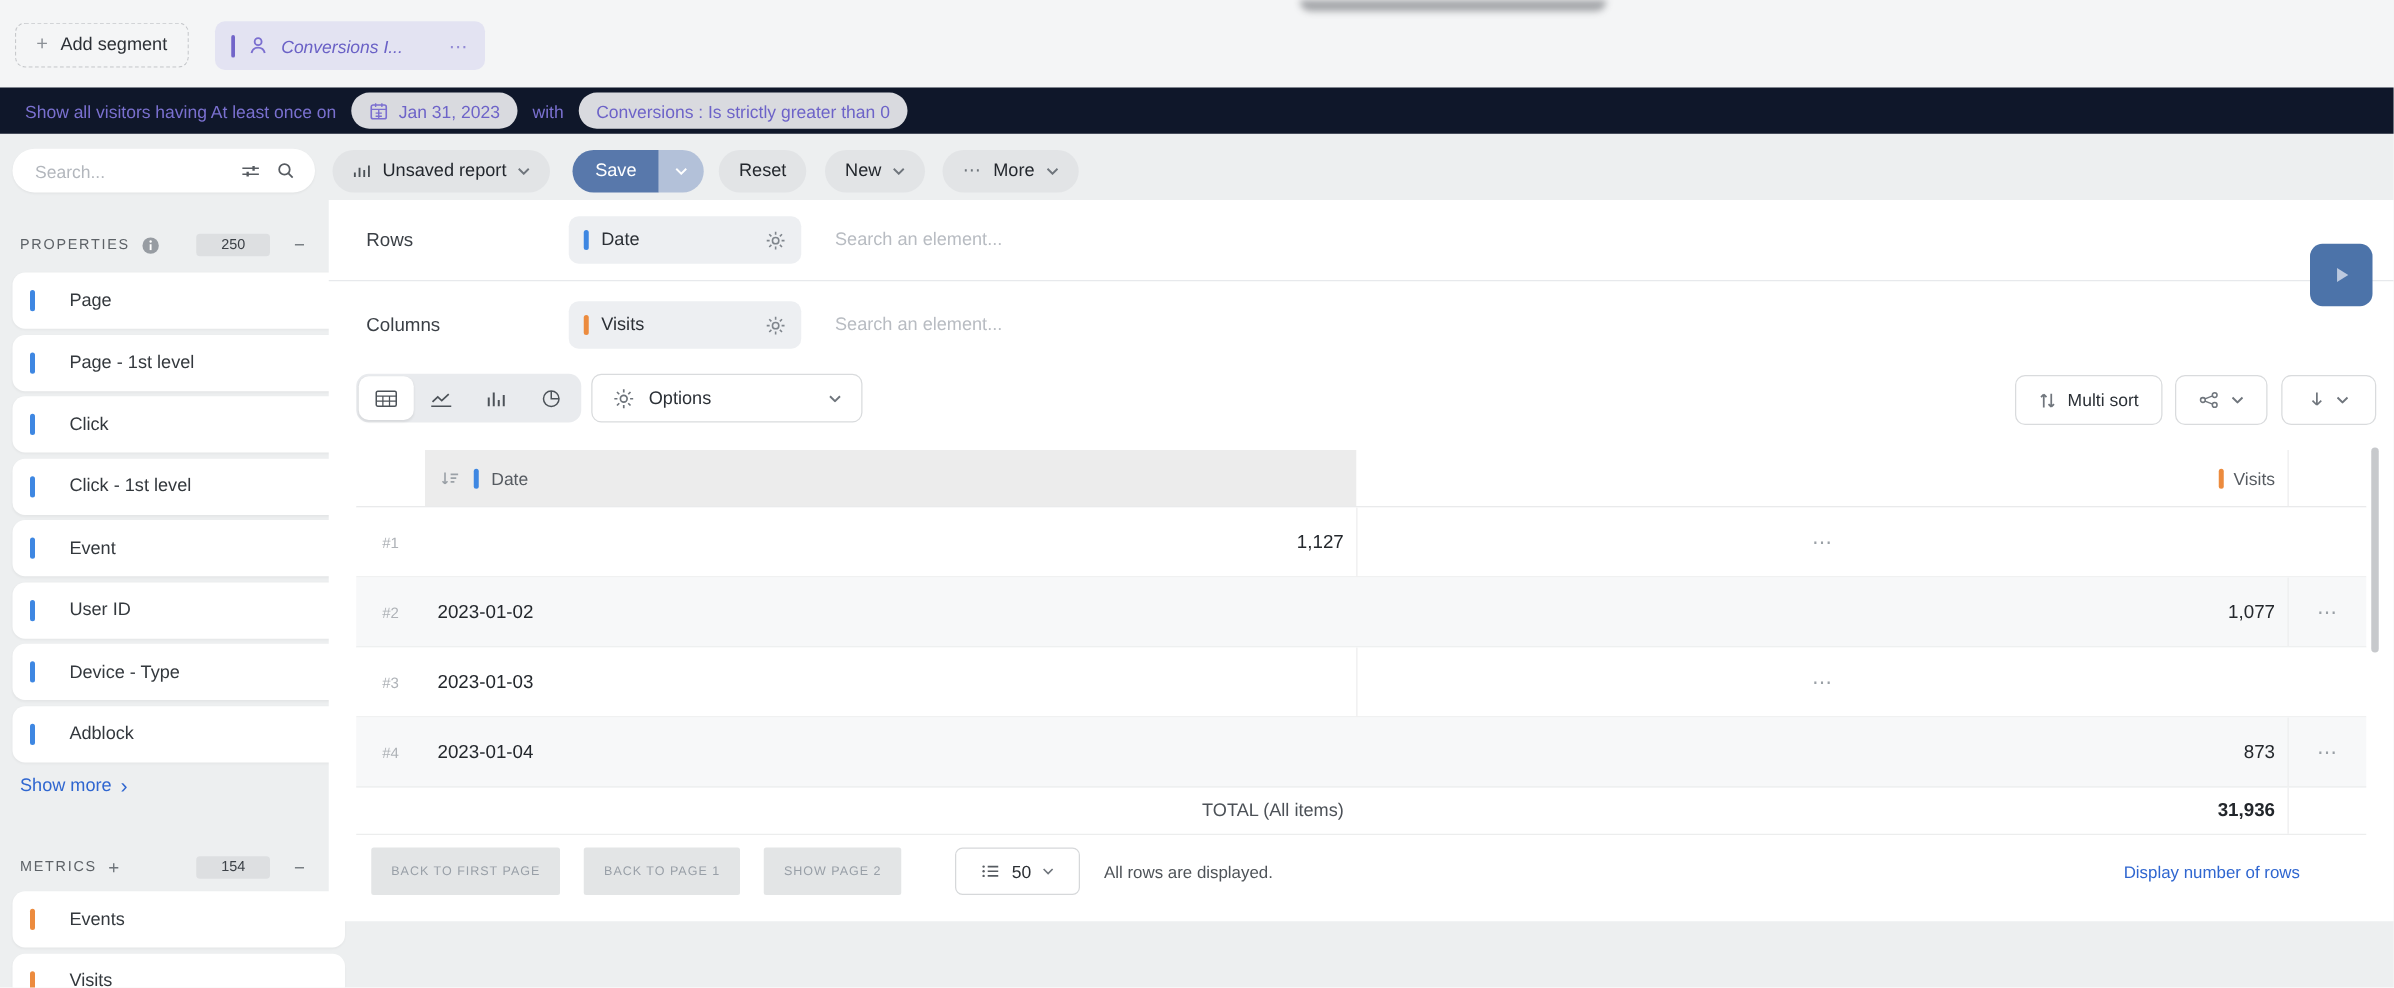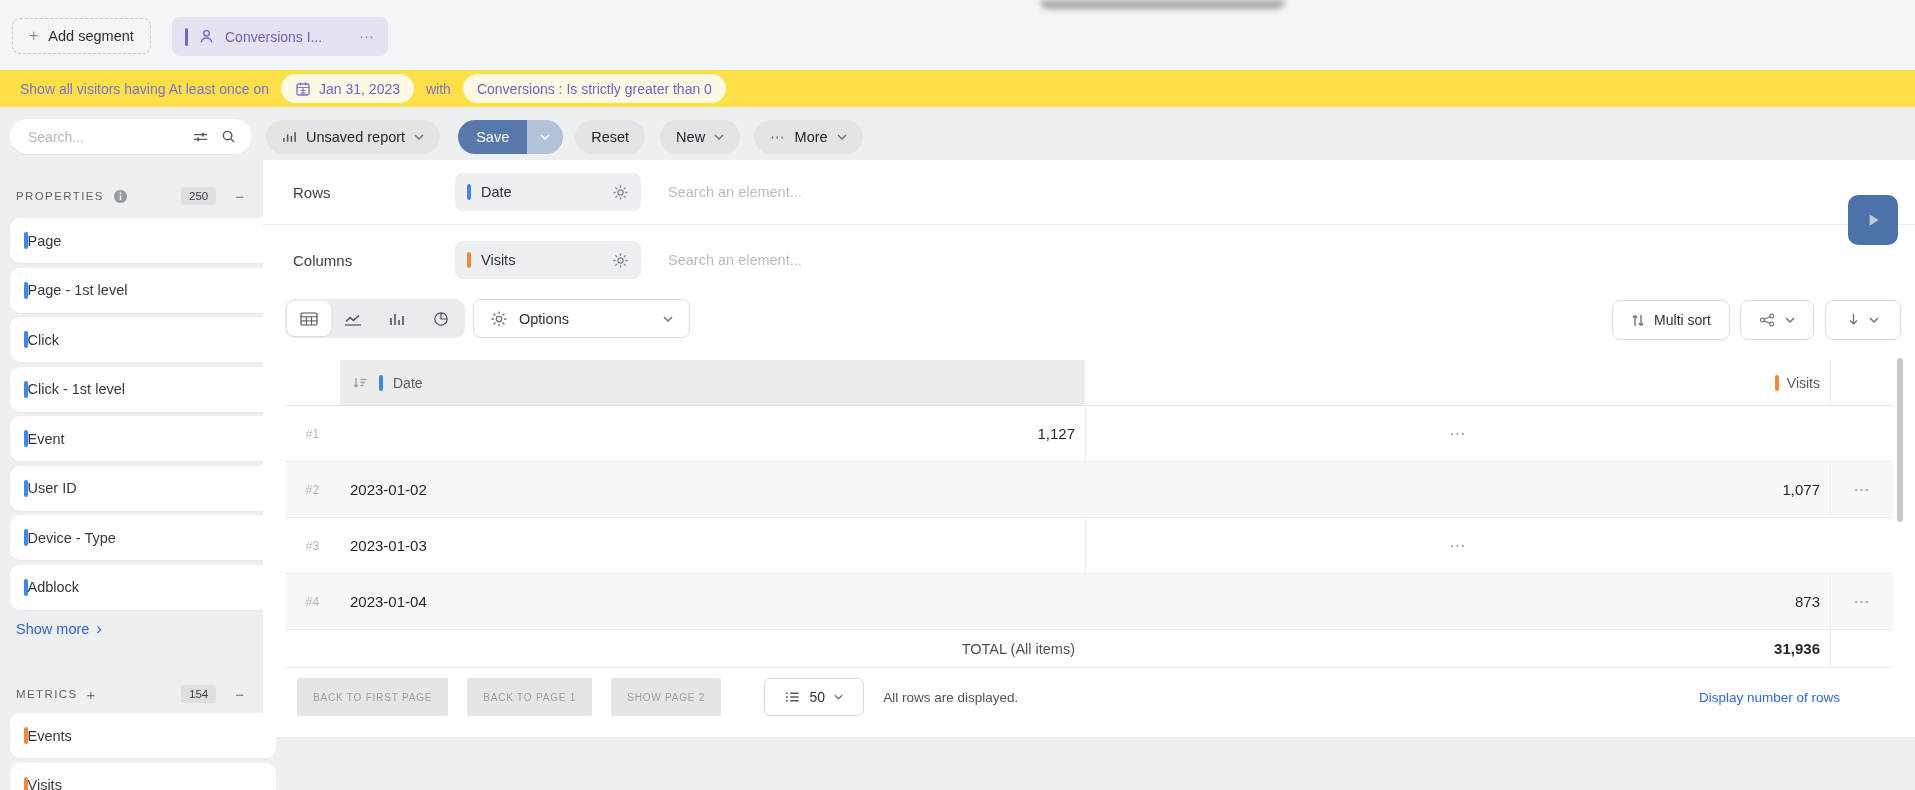--- a/index.html
+++ b/index.html
@@ -20,27 +20,27 @@
     border:1.5px dashed #c7c9cc; border-radius:8px; cursor:pointer;
   }
   .add-segment .plus { color:#8b9096; font-size:16px; }
   .add-segment .lbl { font-size:14.5px; color:#2c3036; }
   .segment-chip {
     position:absolute; left:172px; top:17px; width:216px; height:39px;
     background:#e3e3f2; border-radius:8px; display:flex; align-items:center;
     padding:0 13px; gap:10px; color:#6a61c6; cursor:pointer;
   }
   .segment-chip .vbar { width:3px; height:18px; border-radius:2px; background:#7265c9; }
-  .segment-chip .name { font-size:14px; white-space:nowrap; overflow:hidden; }
+  .segment-chip .name { font-size:14px; white-space:nowrap; overflow:hidden;font-style:italic; }
   .segment-chip .dots { margin-left:auto; color:#938bd6; font-size:15px; letter-spacing:1px; }
 
   
   .filter-bar {
     position:absolute; left:0; top:70px; width:1915px; height:37px;
-    background:#fde047; display:flex; align-items:center; gap:12px;
+    background:#0f172a; display:flex; align-items:center; gap:12px;
     padding-left:20px; color:#7a70cf; font-size:14px;
   }
   .filter-pill {
     height:29px; background:rgba(253,253,255,.85); border-radius:15px;
     display:flex; align-items:center; gap:8px; padding:0 14px; color:#6d63c8; cursor:pointer;
   }
 
   
   .search-box {
     position:absolute; left:10px; top:119px; width:242px; height:35px;
@@ -54,27 +54,27 @@
   .search-box input::placeholder { color:#b3b7bd; }
   .search-box .ico { color:#565b61; margin-left:12px; cursor:pointer; }
 
   .side-header {
     position:absolute; left:16px; width:228px; height:20px;
     display:flex; align-items:center;
   }
   .side-header .sh-label { font-size:11.5px; letter-spacing:1.4px; color:#5d6267; }
   .side-header .sh-ico { margin-left:9px; color:#979ca2; cursor:pointer; }
   .side-header .spacer { flex:1; }
-  .count-badge { background:#dddfe1; color:#3c4147; border-radius:3px; padding:3px 8px; font-size:11.5px; }
+  .count-badge { background:#dddfe1; color:#3c4147; border-radius:3px; padding:3px 20px; font-size:11.5px; }
   .collapse { margin-left:19px; color:#6e747a; font-size:15px; cursor:pointer; line-height:1; }
 
   .side-list { position:absolute; left:10px; width:242px; }
   .side-item {
     width:266px; height:45px; margin-bottom:4.5px; background:#fff; border-radius:10px;
-    display:flex; align-items:center; padding:0 14px; gap:0;
+    display:flex; align-items:center; padding:0 14px; gap:28px;
     box-shadow:0 1px 2px rgba(0,0,0,.04); cursor:pointer;
     font-size:14.5px; color:#33383d;
   }
   .side-item .bar { width:3.5px; height:17px; border-radius:2px; flex:none; }
   .bar-blue { background:#3e87e2; }
   .bar-orange { background:#ec8b3e; }
 
   .show-more {
     position:absolute; left:16px; top:620px; display:flex; align-items:center; gap:7px;
     color:#2f66d0; font-size:14.5px; cursor:pointer;

